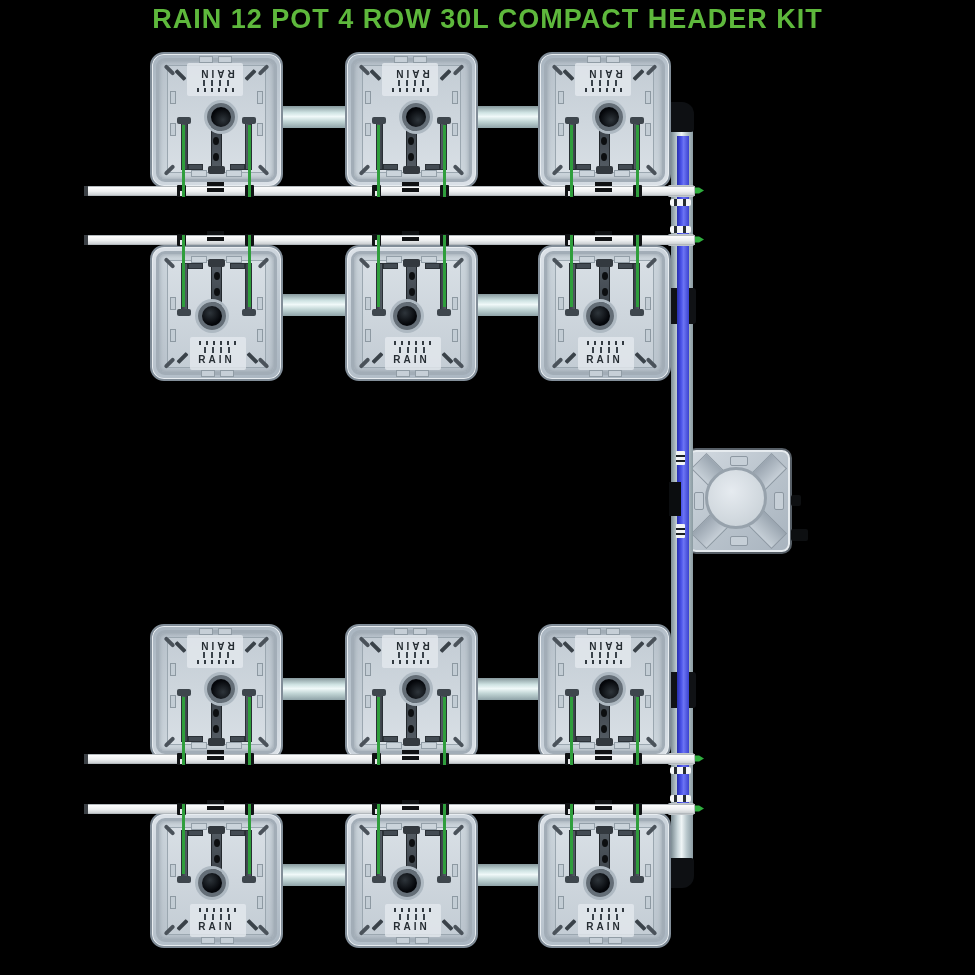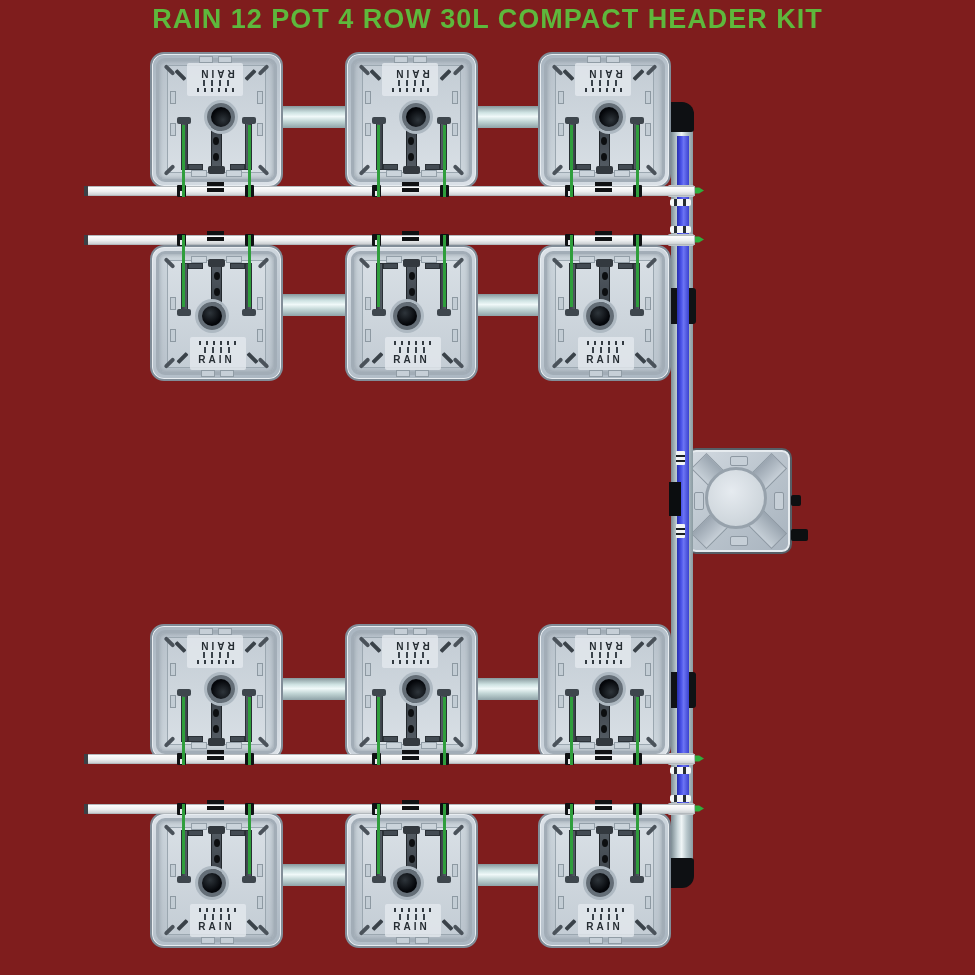--- a/index.html
+++ b/index.html
@@ -1,16 +1,16 @@
 <!DOCTYPE html>
 <html><head>
 <meta charset="utf-8">
 <style>
   html,body{margin:0;padding:0;background:#ffffff;}
-  #canvas{position:relative;width:975px;height:975px;margin:0 auto;background:#7f1d1d;
+  #canvas{position:relative;width:975px;height:975px;margin:0 auto;background:#000000;
           font-family:"Liberation Sans",sans-serif;overflow:hidden;}
   
   #title{position:absolute;left:0;top:4px;width:975px;text-align:center;
          font-size:27px;font-weight:bold;letter-spacing:1px;color:#5eb83c;
          font-family:"Liberation Sans",sans-serif;}
   
   .pipe-h{position:absolute;height:22px;border-radius:3px;z-index:1;
     background:linear-gradient(180deg,#86989c 0%,#cfe3e3 30%,#f0f9f9 48%,#c2d6d6 70%,#8fa3a8 100%);}
   .collar{position:absolute;width:11px;border-radius:2px;z-index:3;
     background:linear-gradient(180deg,#aebfc3,#e8f2f2 45%,#9fb1b6);}

